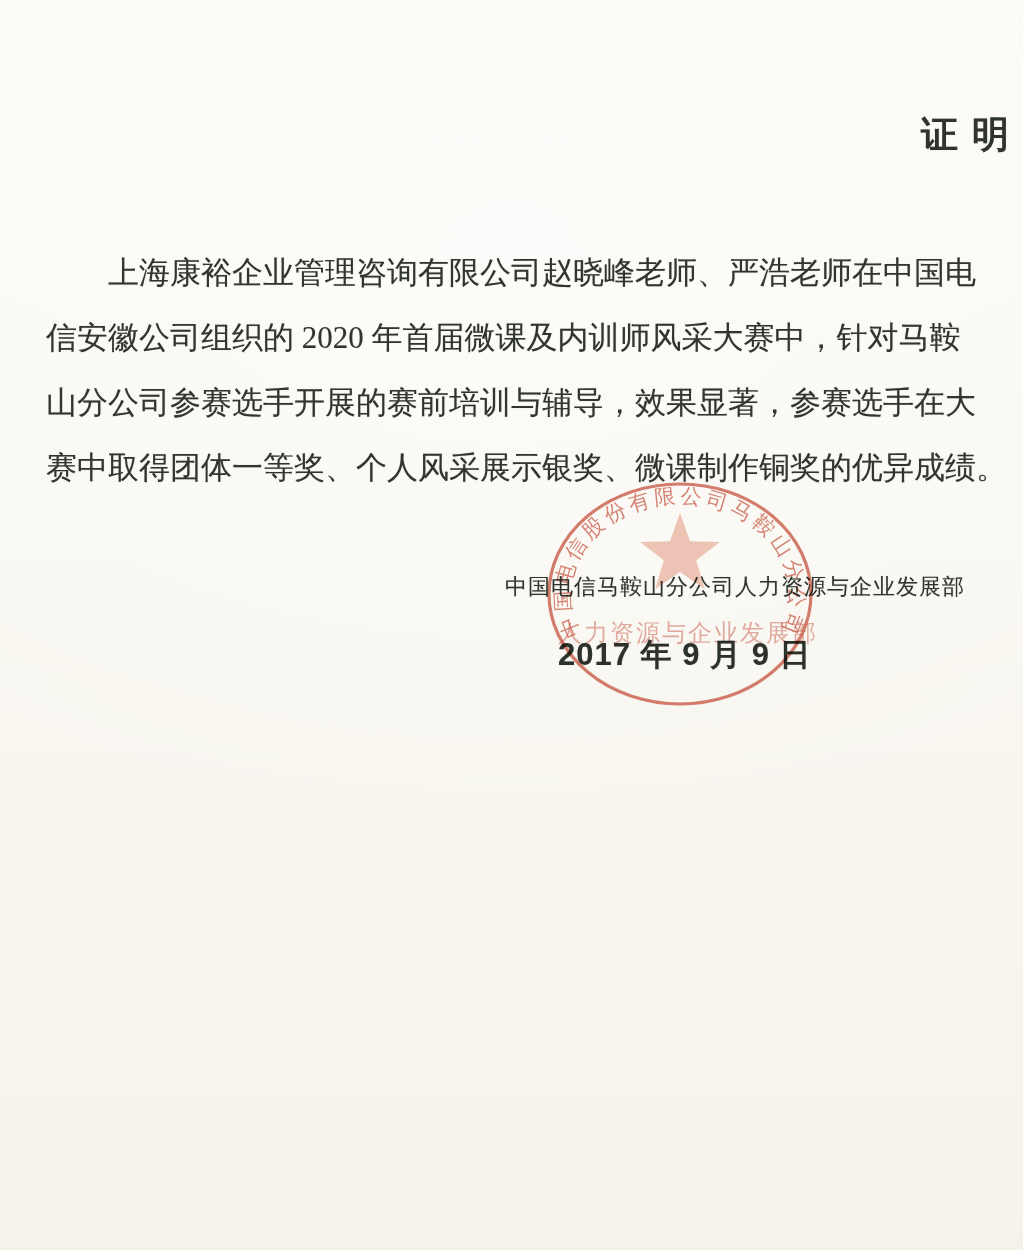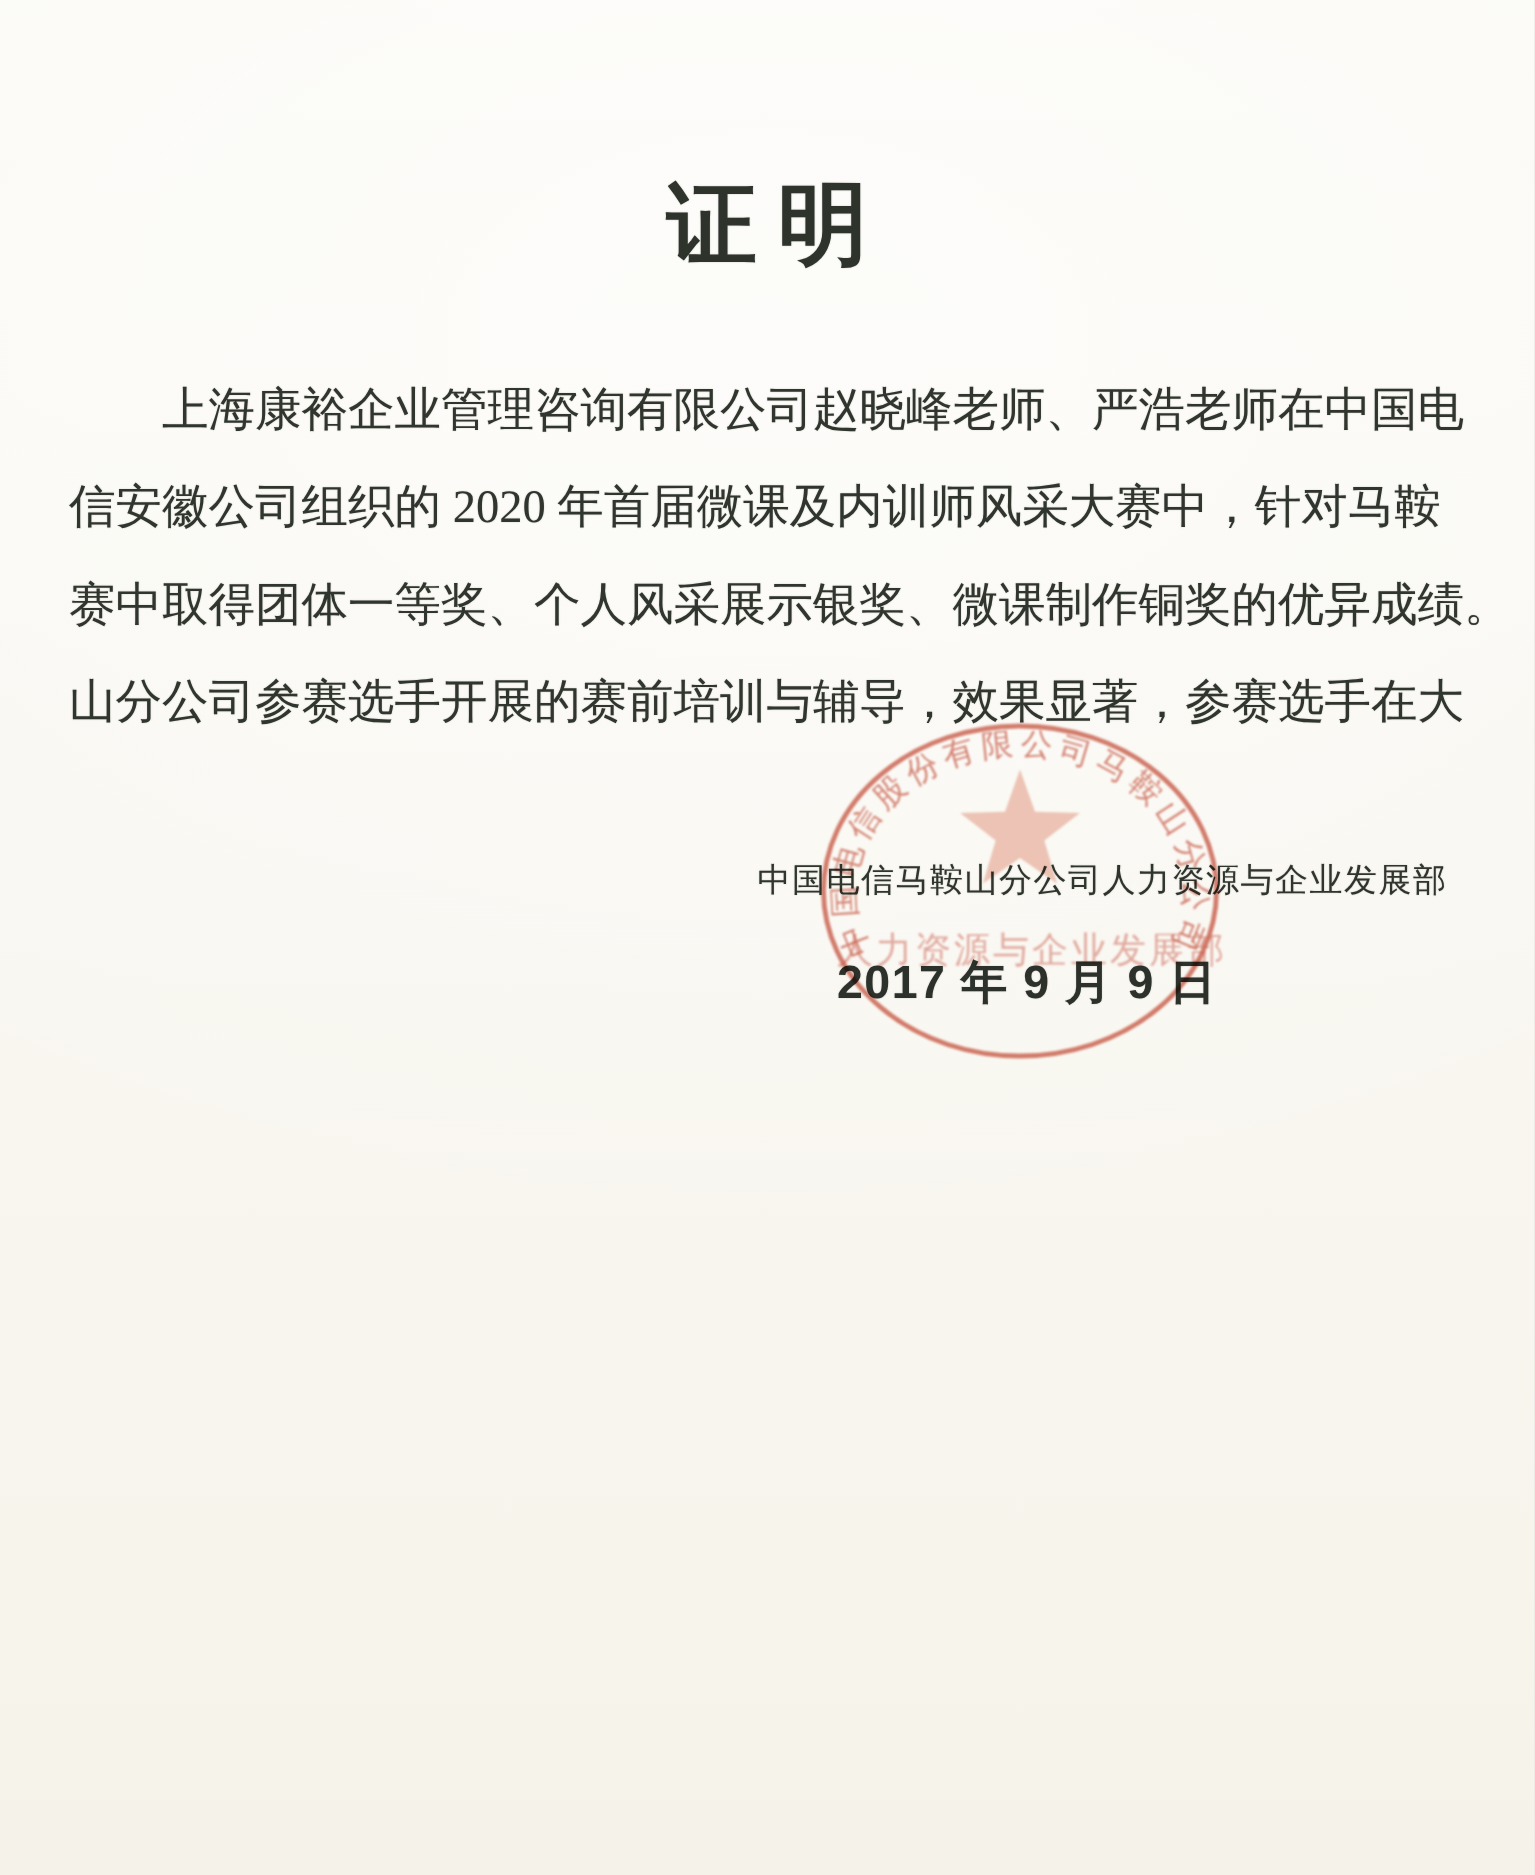--- a/index.html
+++ b/index.html
@@ -17,22 +17,22 @@
     background:
       radial-gradient(ellipse 1400px 900px at 50% 18%, rgba(255,255,255,0.55), rgba(255,255,255,0) 70%),
       linear-gradient(180deg, #fbfaf6 0%, #f9f7f1 45%, #f5f3e9 100%);
     color: #30362e;
   }
   .title {
     position: absolute;
     left: 0;
     right: 0;
     top: 110px;
-    text-align: center;
-    font-size: 60px;
+    text-align: right;
+    font-size: 37px;
     font-weight: 600;
     letter-spacing: 14px;
     text-indent: 14px; 
     color: #2e342c;
     text-shadow: 0 0 1px rgba(46,52,44,0.35);
   }
   .body-block {
     position: absolute;
     left: 46px;
     width: 906px;
@@ -89,22 +89,22 @@
 </head>
 <body>
 
 <div class="page">
 
   <div class="title">证明</div>
 
   <div class="body-block">
     <div class="body-line first">上海康裕企业管理咨询有限公司赵晓峰老师、严浩老师在中国电</div>
     <div class="body-line">信安徽公司组织的 2020 年首届微课及内训师风采大赛中，针对马鞍</div>
+    <div class="body-line">山分公司参赛选手开展的赛前培训与辅导，效果显著，参赛选手在大</div>
     <div class="body-line">赛中取得团体一等奖、个人风采展示银奖、微课制作铜奖的优异成绩。</div>
-    <div class="body-line">山分公司参赛选手开展的赛前培训与辅导，效果显著，参赛选手在大</div>
   </div>
 
   <div class="signature">中国电信马鞍山分公司人力资源与企业发展部</div>
 
   <div class="date">2017 年 9 月 9 日</div>
 
   <div class="stamp">
     <svg viewBox="0 0 276 230" xmlns="http://www.w3.org/2000/svg">
 
       <ellipse cx="134" cy="113" rx="131" ry="110" fill="none" stroke="#cd5f4c" stroke-width="3.2" opacity="0.8"></ellipse>

